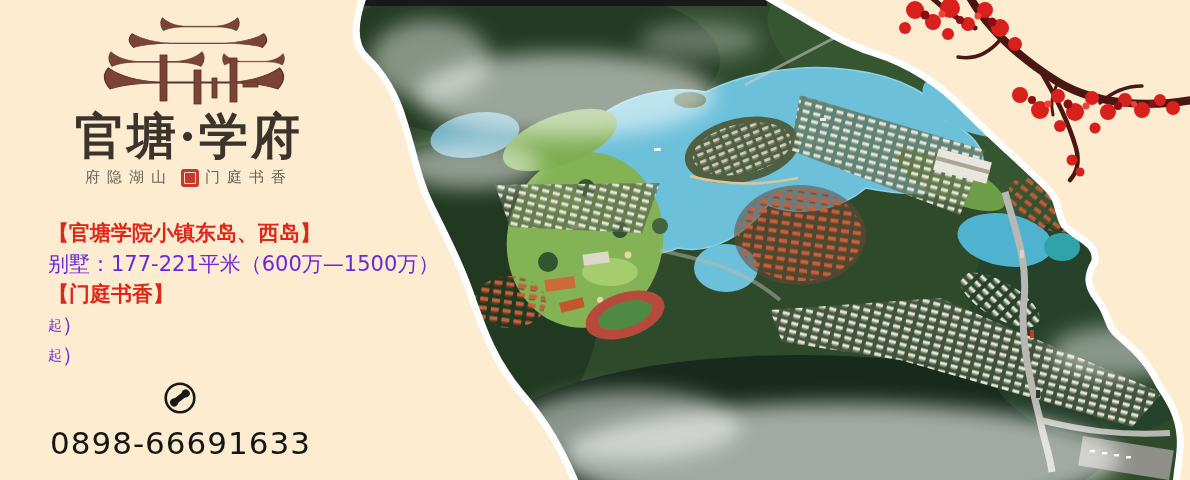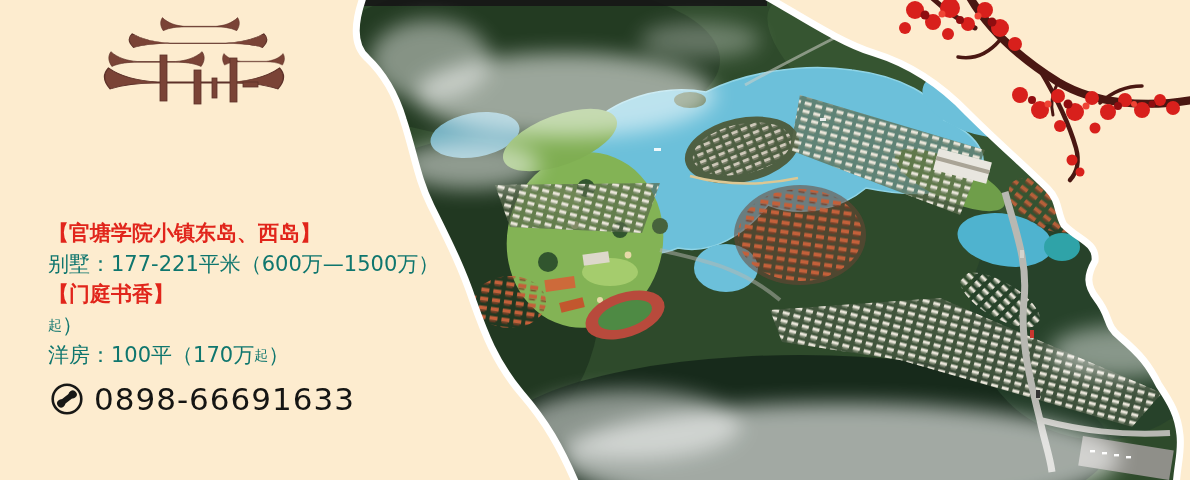--- a/index.html
+++ b/index.html
@@ -23,24 +23,24 @@
     font-size:15px;letter-spacing:7px;color:#6b6156;white-space:nowrap;
   }
   .seal{
     display:inline-block;width:18px;height:18px;background:#c33b2c;
     border-radius:3px;position:relative;flex:0 0 auto;margin-left:2px;
   }
   .seal::after{content:"";position:absolute;inset:3px;border:1.5px solid rgba(255,246,238,.85);border-radius:1px;}
   .listings{position:absolute;left:48px;top:218px;display:flex;flex-direction:column;}
   .listing-row{height:30.5px;display:flex;align-items:center;font-size:21px;white-space:nowrap;}
   .listing-row.heading{color:#e1251b;font-weight:700;align-items:center;}
-  .listing-row.detail{color:#0f766e;font-weight:500;}
+  .listing-row.detail{color:#6d28d9;font-weight:500;}
   .listing-row .small{font-size:14px;font-weight:500;position:relative;top:1px;}
   .phone-row{
-    position:absolute;left:50px;top:381px;display:flex;align-items:center;gap:10px;
+    position:absolute;left:50px;top:381px;display:flex;align-items:center;gap:10px;flex-direction:column;
   }
   .phone-number{font-size:31px;font-weight:500;color:#151513;letter-spacing:1px;white-space:nowrap;}
 </style>
 </head>
 <body>
 
 <div class="banner">
 
   <svg class="photo-svg" width="1190" height="480" viewBox="0 0 1190 480" aria-hidden="true">
     <defs>
@@ -237,38 +237,43 @@
         <use href="#eave" transform="translate(124,41) scale(0.63,0.55)"></use>
         <use href="#eave" transform="translate(5,55) scale(1.82,1.00)"></use>
         <rect x="62" y="43" width="7" height="46"></rect>
         <rect x="96" y="58" width="7" height="34"></rect>
         <rect x="132" y="46" width="7" height="44"></rect>
         <rect x="114" y="66" width="5" height="20"></rect>
         <rect x="145" y="70" width="15" height="5"></rect>
       </g>
     </svg>
 
-
+    <h1 class="brand-title">官塘·学府</h1>
+
+    <div class="tagline">
+      <span>府隐湖山</span>
+      <span class="seal"></span>
+      <span>门庭书香</span>
+    </div>
 
     <div class="listings">
       <div class="listing-row heading">
         <span>【官塘学院小镇东岛、西岛】</span>
       </div>
       <div class="listing-row detail">
         <span>别墅：177-221平米（600万—1500万）</span>
       </div>
       <div class="listing-row heading">
         <span>【门庭书香】</span>
       </div>
       <div class="listing-row detail">
           <span class="small">起</span>
           <span>）</span>
       </div>
       <div class="listing-row detail">
-        <span>洋房：100平（170万</span>
           <span class="small">起</span>
           <span>）</span>
       </div>
     </div>
 
     <div class="phone-row">
       <svg width="34" height="34" viewBox="0 0 34 34" aria-hidden="true">
         <circle cx="17" cy="17" r="14.3" fill="none" stroke="#181816" stroke-width="2.6"></circle>
         <g fill="#181816" transform="rotate(-38 17 17)">
           <rect x="7.5" y="14" width="19" height="5.6" rx="2.8"></rect>

